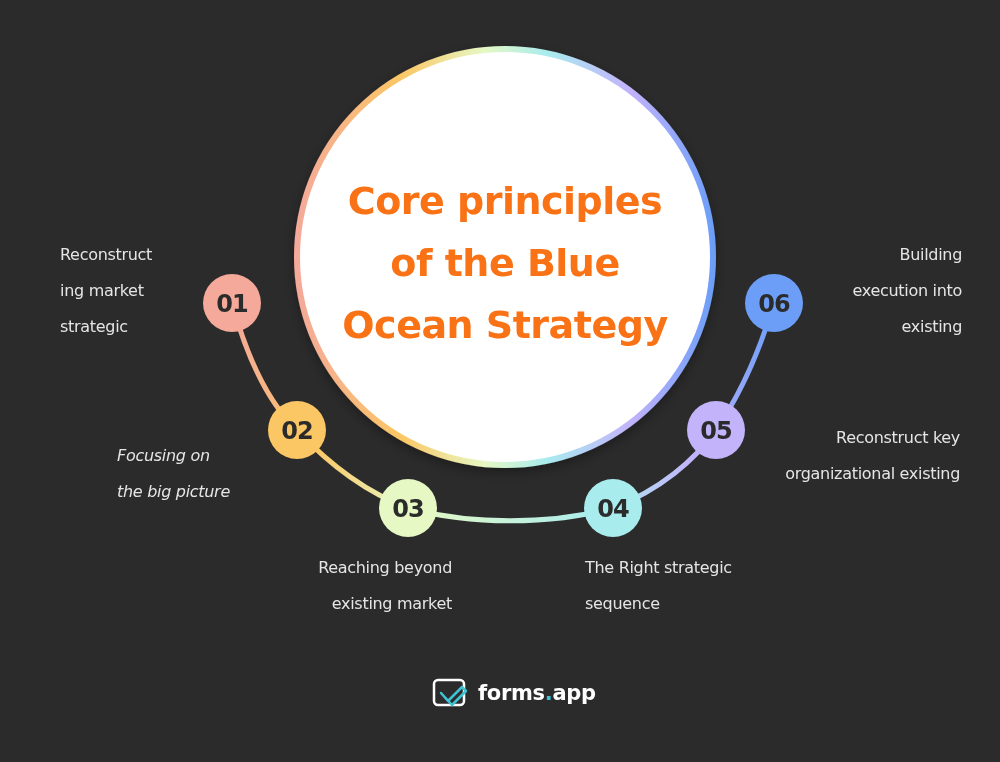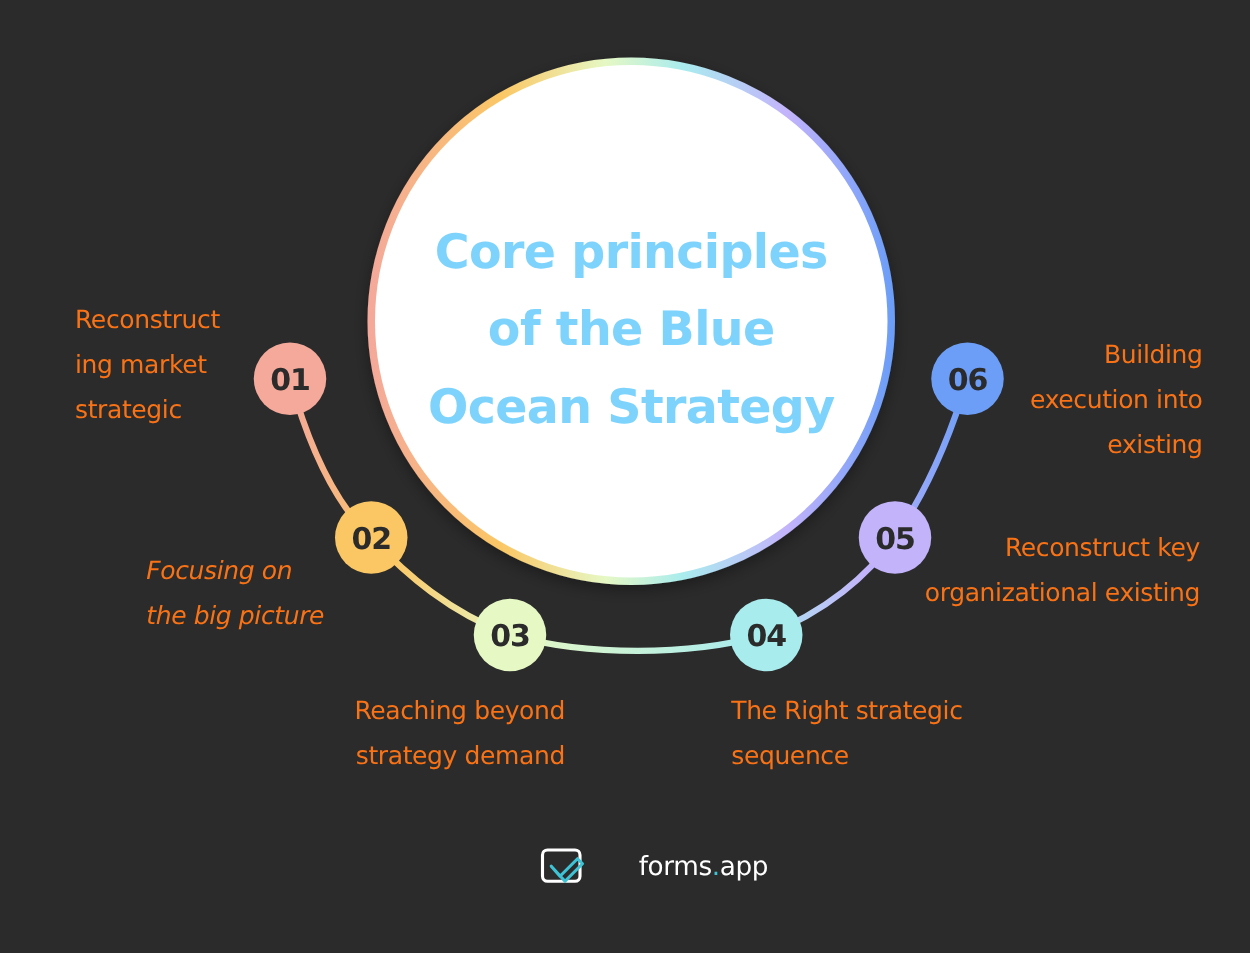--- a/index.html
+++ b/index.html
@@ -1,26 +1,26 @@
 <!DOCTYPE html>
 <html><head>
 <meta charset="utf-8">
 <style>
   html, body { margin:0; padding:0; }
   body { width:1000px; height:762px; background:#2b2b2b; position:relative; overflow:hidden;
          font-family:"DejaVu Sans", "Liberation Sans", sans-serif; }
   #diagram { position:absolute; left:0; top:0; }
-  .label { position:absolute; color:#f97316; font-size:20px; line-height:36px; letter-spacing:-0.3px; }
+  .label { position:absolute; color:#e5e5e5; font-size:16px; line-height:36px; letter-spacing:-0.3px; }
   .label.right { text-align:right; }
   .label.left { text-align:left; }
   .title { position:absolute; left:305px; top:170px; width:400px; text-align:center;
-           color:#7dd3fc; font-weight:bold; font-size:38px; line-height:62px; letter-spacing:-0.5px; }
+           color:#f97316; font-weight:bold; font-size:38px; line-height:62px; letter-spacing:-0.5px; }
   .num { font-family:"DejaVu Sans", sans-serif; font-weight:bold; font-size:24px; fill:#2b2b2b; letter-spacing:-1px; }
   .logo { position:absolute; left:432px; top:677px; display:flex; align-items:center; gap:8px; }
-  .logo-text { color:#ffffff; font-size:21px; font-weight:normal; font-family:"DejaVu Sans", sans-serif; letter-spacing:-0.3px;margin-left:33px; }
+  .logo-text { color:#ffffff; font-size:21px; font-weight:bold; font-family:"DejaVu Sans", sans-serif; letter-spacing:-0.3px; }
   .logo-dot { color:#3ec3d5; }
 </style>
 </head>
 <body>
 
 <svg id="diagram" width="1000" height="762" viewBox="0 0 1000 762">
   <defs>
     <linearGradient id="ringGrad" x1="0" y1="0.5" x2="1" y2="0.5">
       <stop offset="0" stop-color="#f4a99a"></stop>
       <stop offset="0.25" stop-color="#fbc765"></stop>
@@ -84,34 +84,34 @@
   <div>strategic</div>
 </div>
 
 <div class="label left" style="left:117px; top:438px;font-style:italic;">
   <div>Focusing on</div>
   <div>the big picture</div>
 </div>
 
 <div class="label right" style="left:206px; width:246px; top:550px;">
   <div>Reaching beyond</div>
-  <div>strategy demand</div>
+  <div>existing market</div>
 </div>
 
 <div class="label left" style="left:585px; top:550px;">
   <div>The Right strategic</div>
   <div>sequence</div>
 </div>
 
 <div class="label right" style="left:680px; width:280px; top:420px;">
   <div>Reconstruct key</div>
   <div>organizational existing</div>
 </div>
 
-<div class="label right" style="left:782px; width:180px; top:237px;margin-top:28px;">
+<div class="label right" style="left:782px; width:180px; top:237px;">
   <div>Building</div>
   <div>execution into</div>
   <div>existing</div>
 </div>
 
 <div class="logo">
   <svg width="38" height="32" viewBox="0 0 38 32">
     <rect x="2" y="3" width="30" height="25" rx="4" fill="none" stroke="#ffffff" stroke-width="2.5"></rect>
     <path d="M9,16 L16,24 L30,10 L34,14 L20,28 Z" fill="none" stroke="#3ec3d5" stroke-width="2.5" stroke-linejoin="round"></path>
   </svg>

